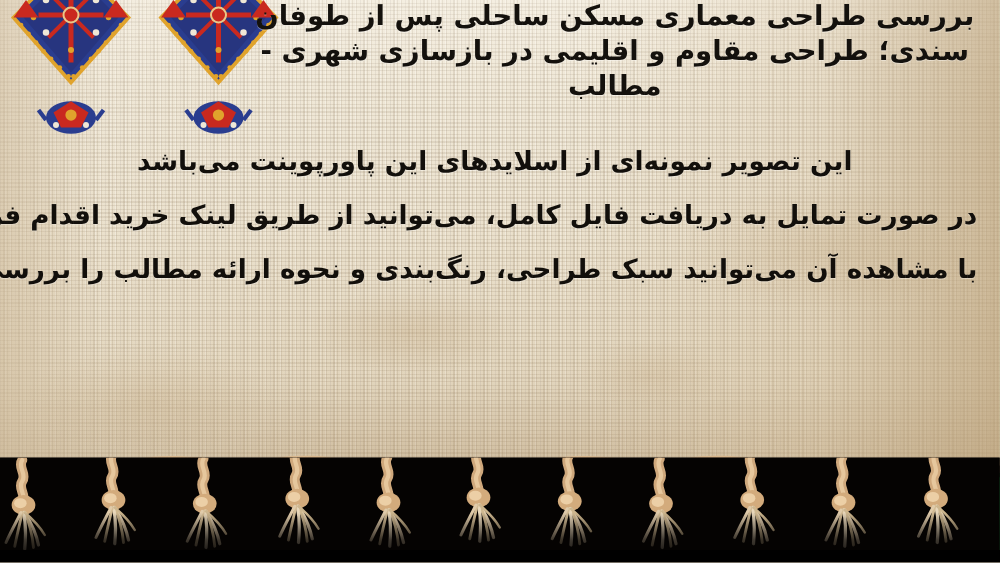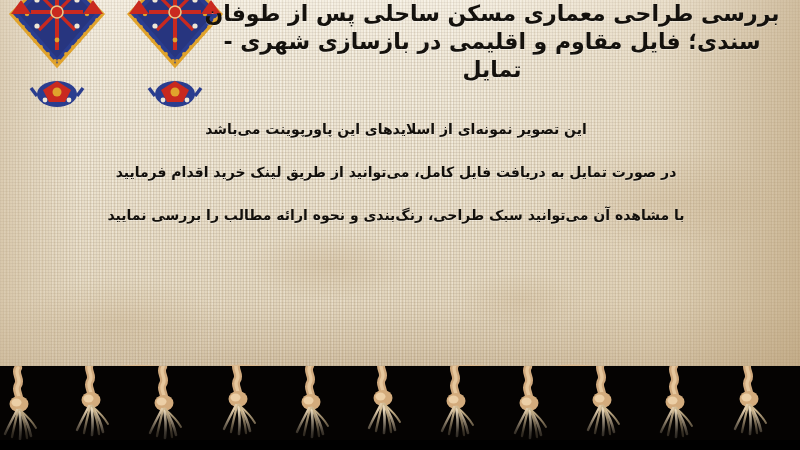--- a/index.html
+++ b/index.html
@@ -108,21 +108,21 @@
   .body-block {
     position: absolute;
     right: 18px;
     top: 108px;
     width: 772px;
     direction: rtl;
     text-align: center;
   }
   .body-line {
     color: #120f0b;
-    font-size: 14px;
+    font-size: 21px;
     font-weight: 700;
     line-height: 43px;
     text-shadow: 0 1px 0 rgba(255,255,255,0.30);
     white-space: nowrap;
     text-align: center;
   }
 
   
   .fringe-zone {
     position: absolute;
@@ -219,22 +219,22 @@
         </g>
       </defs>
 
       <use href="#medallion" x="0" y="0" transform="translate(57,62)"></use>
       <use href="#medallion" x="0" y="0" transform="translate(175,62)"></use>
     </svg>
   </div>
 
   <div class="title-block">
     <div class="title-line">بررسی طراحی معماری مسکن ساحلی پس از طوفان</div>
-    <div class="title-line">سندی؛ فایل مقاوم و اقلیمی در بازسازی شهری -</div>
-    <div class="title-line">تمایل</div>
+    <div class="title-line">سندی؛ طراحی مقاوم و اقلیمی در بازسازی شهری -</div>
+    <div class="title-line">مطالب</div>
   </div>
 
   <div class="body-block">
     <div class="body-line">این تصویر نمونه‌ای از اسلایدهای این پاورپوینت می‌باشد</div>
     <div class="body-line">در صورت تمایل به دریافت فایل کامل، می‌توانید از طریق لینک خرید اقدام فرمایید</div>
     <div class="body-line">با مشاهده آن می‌توانید سبک طراحی، رنگ‌بندی و نحوه ارائه مطالب را بررسی نمایید</div>
   </div>
 
   <svg class="selvedge" width="800" height="22" viewBox="0 0 800 22" xmlns="http://www.w3.org/2000/svg">
     <path d="M0,14 C40,6 70,18 110,10 C150,2 180,16 220,9

